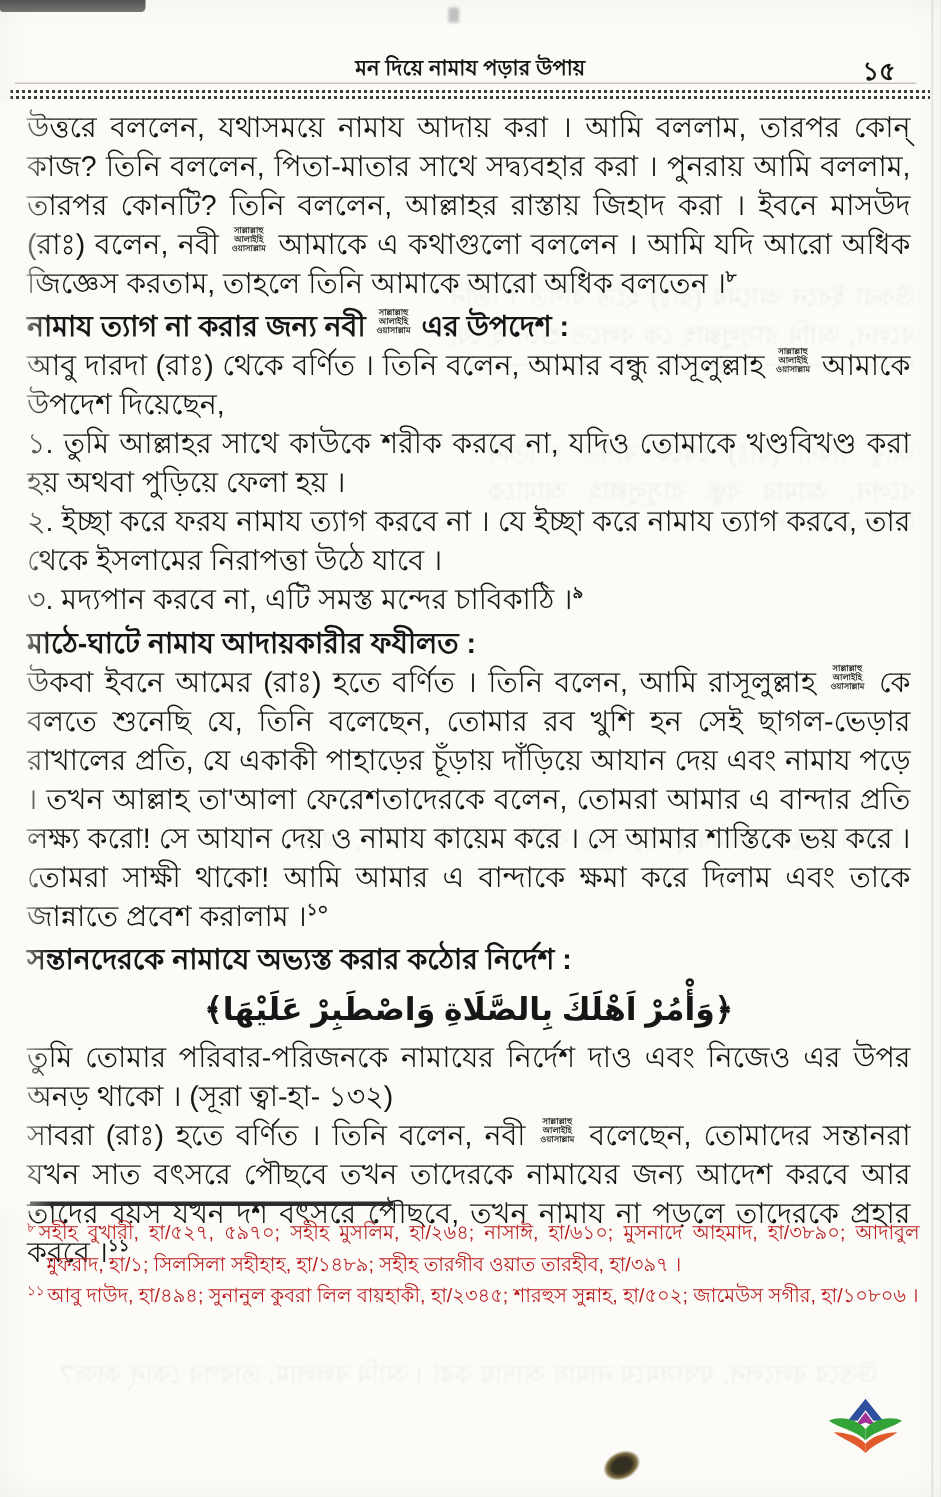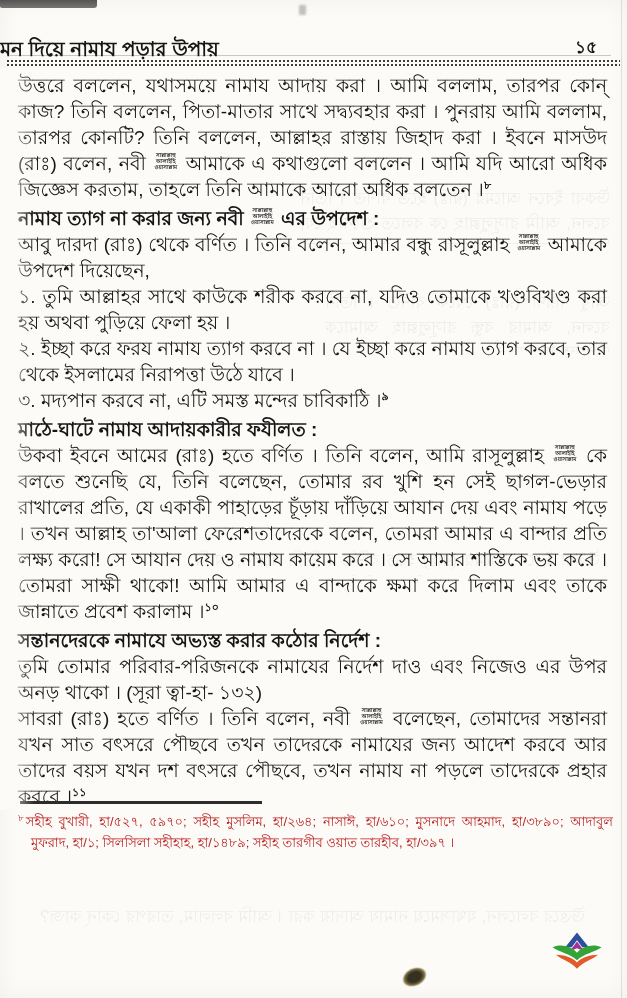--- a/index.html
+++ b/index.html
@@ -6,21 +6,21 @@
   .page{
     position:relative; width:627px; height:998px; overflow:hidden;
     background:#fcfbf8;
     box-shadow:inset 0 0 22px rgba(0,0,0,.05);
     font-family:"Liberation Sans","DejaVu Sans",sans-serif;
     color:#161616;
   }
   
   .hdr{position:absolute;top:34px;left:0;right:0;height:24px;}
   .hdr-rule{position:absolute;top:21px;left:10px;right:16px;height:1px;background:#cac7c0;}
-  .hdr-title{position:absolute;left:0;right:0;text-align:left;font-size:20px;font-weight:bold;background:transparent;}
+  .hdr-title{position:absolute;left:0;right:0;text-align:center;font-size:14px;font-weight:bold;background:transparent;}
   .hdr-page{position:absolute;right:30px;top:0;font-size:17px;font-weight:bold;margin-left:43px;}
   .sep{
     position:absolute;top:60px;left:7px;right:7px;height:6px;
     background:
       repeating-linear-gradient(to right,#3c3c3c 0 2px,transparent 2px 4px) top/100% 2px no-repeat,
       repeating-linear-gradient(to right,#3c3c3c 0 2px,transparent 2px 4px) bottom/100% 2px no-repeat;
   }
   
   .body{position:absolute;top:73px;left:18px;right:20px;font-size:19px;line-height:26px;text-align:justify;}
   .blk{margin:0;}
@@ -82,27 +82,29 @@
   <main class="body">
       <div class="blk para">উত্তরে বললেন, যথাসময়ে নামায আদায় করা । আমি বললাম, তারপর কোন্ কাজ? তিনি বললেন, পিতা-মাতার সাথে সদ্ব্যবহার করা । পুনরায় আমি বললাম, তারপর কোনটি? তিনি বললেন, আল্লাহর রাস্তায় জিহাদ করা । ইবনে মাসউদ (রাঃ) বলেন, নবী <span class="hon"><span>সাল্লাল্লাহু</span><span>আলাইহি</span><span>ওয়াসাল্লাম</span></span> আমাকে এ কথাগুলো বললেন । আমি যদি আরো অধিক জিজ্ঞেস করতাম, তাহলে তিনি আমাকে আরো অধিক বলতেন ।<sup class="fnref">৮</sup></div>
       <div class="blk head">নামায ত্যাগ না করার জন্য নবী <span class="hon"><span>সাল্লাল্লাহু</span><span>আলাইহি</span><span>ওয়াসাল্লাম</span></span> এর উপদেশ :</div>
       <div class="blk para">আবু দারদা (রাঃ) থেকে বর্ণিত । তিনি বলেন, আমার বন্ধু রাসূলুল্লাহ <span class="hon"><span>সাল্লাল্লাহু</span><span>আলাইহি</span><span>ওয়াসাল্লাম</span></span> আমাকে উপদেশ দিয়েছেন,</div>
       <div class="blk item">১. তুমি আল্লাহর সাথে কাউকে শরীক করবে না, যদিও তোমাকে খণ্ডবিখণ্ড করা হয় অথবা পুড়িয়ে ফেলা হয় ।</div>
       <div class="blk item">২. ইচ্ছা করে ফরয নামায ত্যাগ করবে না । যে ইচ্ছা করে নামায ত্যাগ করবে, তার থেকে ইসলামের নিরাপত্তা উঠে যাবে ।</div>
       <div class="blk item">৩. মদ্যপান করবে না, এটি সমস্ত মন্দের চাবিকাঠি ।<sup class="fnref">৯</sup></div>
       <div class="blk head">মাঠে-ঘাটে নামায আদায়কারীর ফযীলত :</div>
       <div class="blk para">উকবা ইবনে আমের (রাঃ) হতে বর্ণিত । তিনি বলেন, আমি রাসূলুল্লাহ <span class="hon"><span>সাল্লাল্লাহু</span><span>আলাইহি</span><span>ওয়াসাল্লাম</span></span> কে বলতে শুনেছি যে, তিনি বলেছেন, তোমার রব খুশি হন সেই ছাগল-ভেড়ার রাখালের প্রতি, যে একাকী পাহাড়ের চূঁড়ায় দাঁড়িয়ে আযান দেয় এবং নামায পড়ে । তখন আল্লাহ তা'আলা ফেরেশতাদেরকে বলেন, তোমরা আমার এ বান্দার প্রতি লক্ষ্য করো! সে আযান দেয় ও নামায কায়েম করে । সে আমার শাস্তিকে ভয় করে । তোমরা সাক্ষী থাকো! আমি আমার এ বান্দাকে ক্ষমা করে দিলাম এবং তাকে জান্নাতে প্রবেশ করালাম ।<sup class="fnref">১০</sup></div>
       <div class="blk head">সন্তানদেরকে নামাযে অভ্যস্ত করার কঠোর নির্দেশ :</div>
+      <div class="blk arabic">﴿وَأْمُرْ اَهْلَكَ بِالصَّلَاةِ وَاصْطَبِرْ عَلَيْهَا﴾</div>
       <div class="blk para">তুমি তোমার পরিবার-পরিজনকে নামাযের নির্দেশ দাও এবং নিজেও এর উপর অনড় থাকো । (সূরা ত্বা-হা- ১৩২)</div>
       <div class="blk para">সাবরা (রাঃ) হতে বর্ণিত । তিনি বলেন, নবী <span class="hon"><span>সাল্লাল্লাহু</span><span>আলাইহি</span><span>ওয়াসাল্লাম</span></span> বলেছেন, তোমাদের সন্তানরা যখন সাত বৎসরে পৌছবে তখন তাদেরকে নামাযের জন্য আদেশ করবে আর তাদের বয়স যখন দশ বৎসরে পৌছবে, তখন নামায না পড়লে তাদেরকে প্রহার করবে ।<sup class="fnref">১১</sup></div>
     </main>
 
   <div class="fn-rule"></div>
   <section class="footnotes">
       <p class="footnote"><sup>৮</sup>সহীহ বুখারী, হা/৫২৭, ৫৯৭০; সহীহ মুসলিম, হা/২৬৪; নাসাঈ, হা/৬১০; মুসনাদে আহমাদ, হা/৩৮৯০; আদাবুল মুফরাদ, হা/১; সিলসিলা সহীহাহ, হা/১৪৮৯; সহীহ তারগীব ওয়াত তারহীব, হা/৩৯৭ ।</p>
+      <p class="footnote"><sup>১১</sup>আবু দাউদ, হা/৪৯৪; সুনানুল কুবরা লিল বায়হাকী, হা/২৩৪৫; শারহুস সুন্নাহ, হা/৫০২; জামেউস সগীর, হা/১০৮০৬ ।</p>
     </section>
 
   <div class="ghost g1">উকবা ইবনে আমের (রাঃ) হতে বর্ণিত । তিনি বলেন, আমি রাসূলুল্লাহ  কে বলতে শুনেছি যে, তিনি বলেছেন, তোমার রব খুশি হন সেই ছাগল-ভেড়ার রাখালের প্রতি, যে একাকী পাহাড়ের চূঁড়ায় দাঁড়িয়ে আযান দেয় এবং নামায পড়ে । তখন আল্লাহ তা'আলা ফেরেশতাদেরকে বলেন, তোমরা আমার এ বান্দার প্রতি লক্ষ্য করো! সে আযান দেয় ও নামায কায়েম করে । সে আমার শাস্তিকে ভয় করে । তোমরা সাক্ষী থাকো! আমি আমার এ বান্দাকে ক্ষমা করে দিলাম এবং তাকে জান্নাতে প্রবেশ করালাম ।</div>
   <div class="ghost g2">আবু দারদা (রাঃ) থেকে বর্ণিত । তিনি বলেন, আমার বন্ধু রাসূলুল্লাহ  আমাকে উপদেশ দিয়েছেন,</div>
   <div class="ghost g3">উকবা ইবনে আমের (রাঃ) হতে বর্ণিত । তিনি বলেন, আমি রাসূলুল্লাহ  কে বলতে শুনেছি যে, তিনি বলেছেন, তোমার রব খুশি হন সেই ছাগল-ভেড়ার রাখালের প্রতি, যে একাকী পাহাড়ের চূঁড়ায় দাঁড়িয়ে আযান দেয় এবং নামায পড়ে । তখন আল্লাহ তা'আলা ফেরেশতাদেরকে বলেন, তোমরা আমার এ বান্দার প্রতি লক্ষ্য করো! সে আযান দেয় ও নামায কায়েম করে । সে আমার শাস্তিকে ভয় করে । তোমরা সাক্ষী থাকো! আমি আমার এ বান্দাকে ক্ষমা করে দিলাম এবং তাকে জান্নাতে প্রবেশ করালাম ।</div>
   <div class="ghost g4">উত্তরে বললেন, যথাসময়ে নামায আদায় করা । আমি বললাম, তারপর কোন্ কাজ? তিনি বললেন, পিতা-মাতার সাথে সদ্ব্যবহার করা । পুনরায় আমি বললাম, তারপর কোনটি? তিনি বললেন, আল্লাহর রাস্তায় জিহাদ করা । ইবনে মাসউদ (রাঃ) বলেন, নবী  আমাকে এ কথাগুলো বললেন । আমি যদি আরো অধিক জিজ্ঞেস করতাম, তাহলে তিনি আমাকে আরো অধিক বলতেন ।</div>
 
   <div class="fade-left"></div>
   <div class="edge-right"></div>
   <div class="speck"></div>

